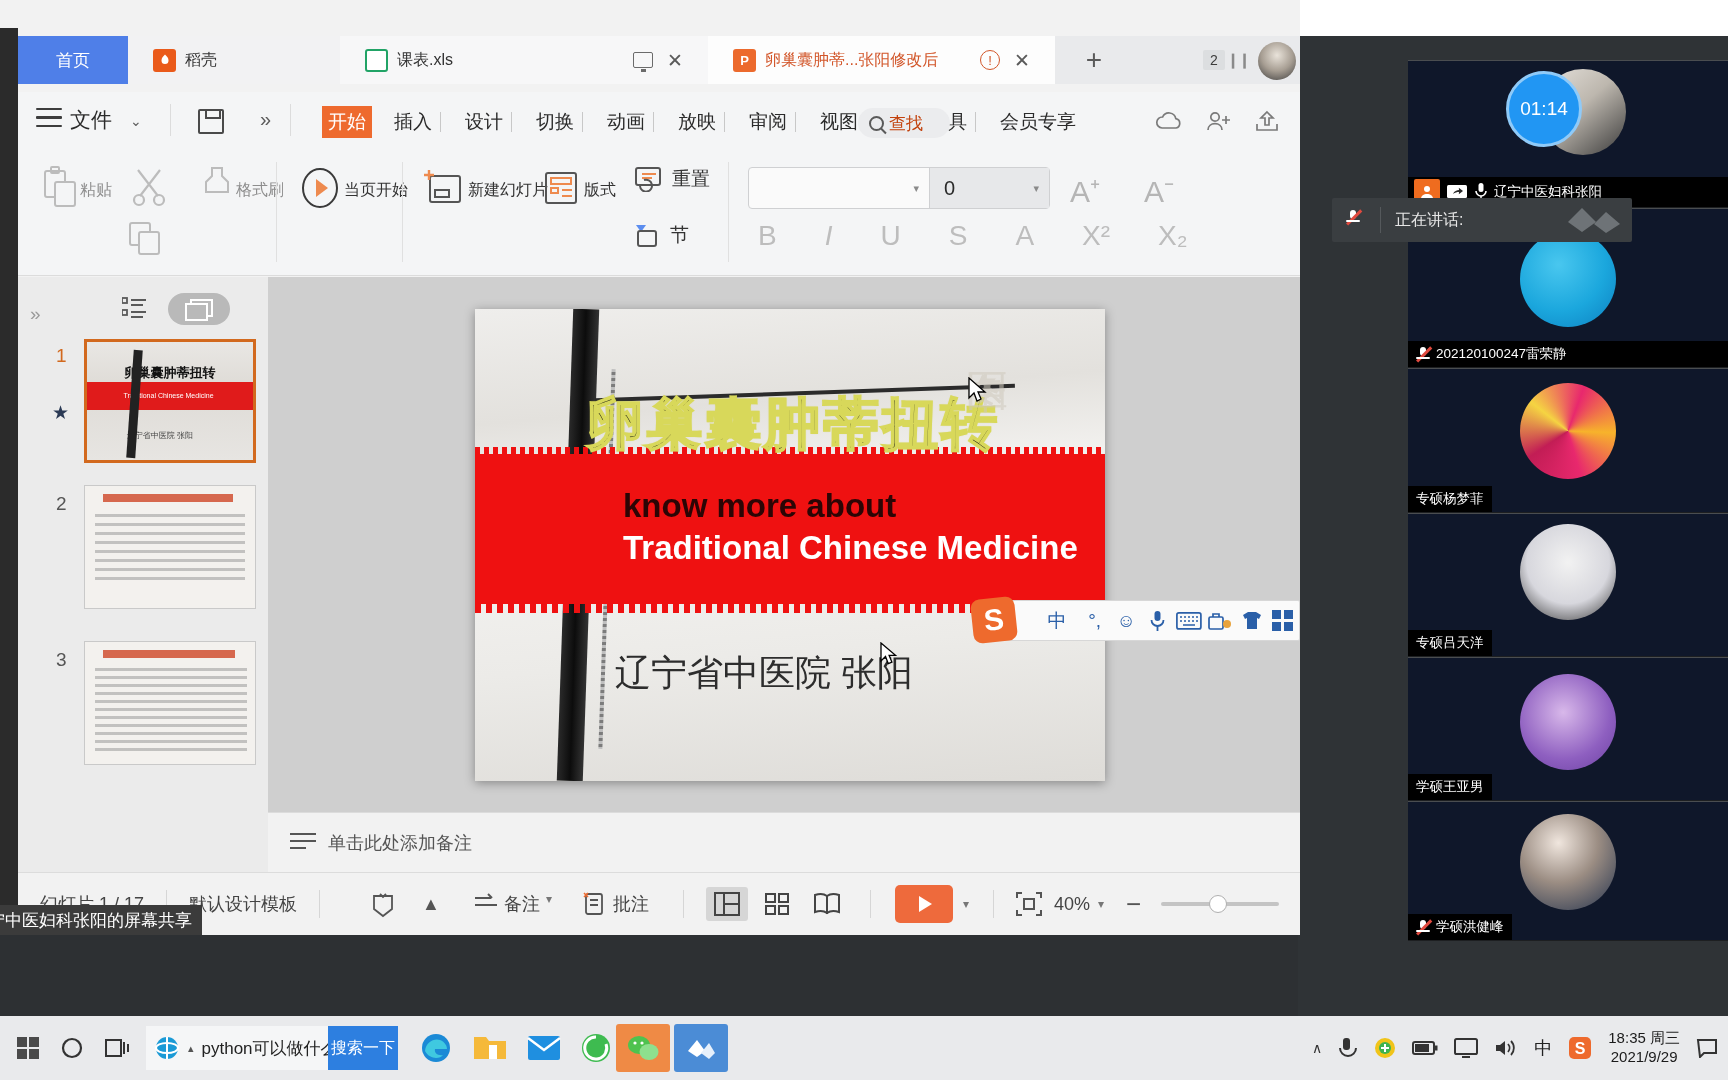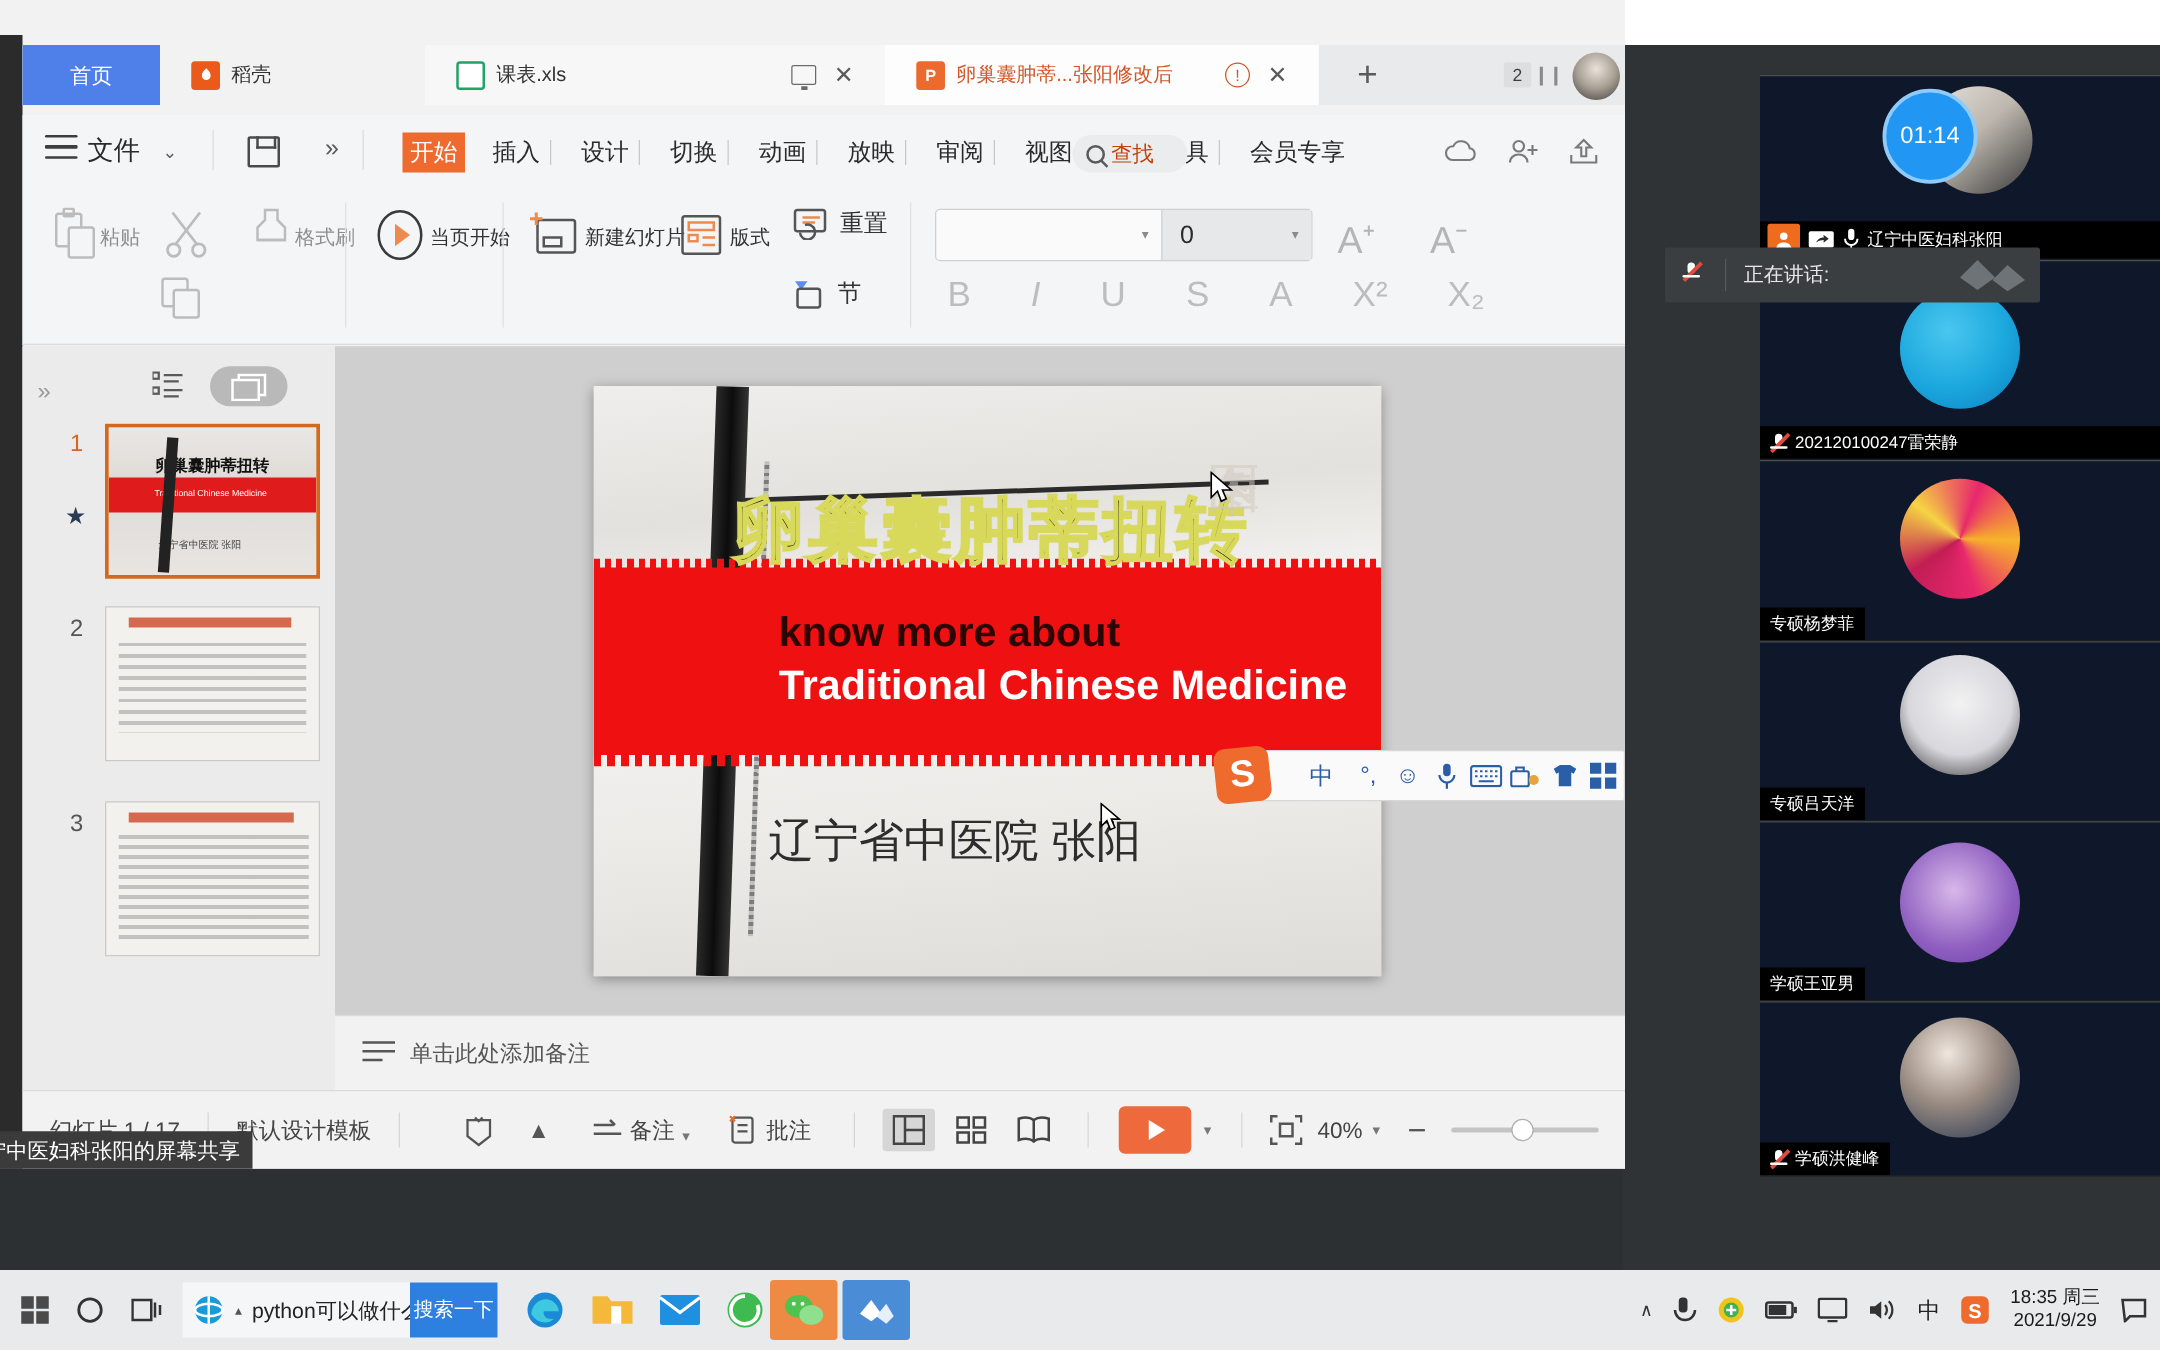--- a/index.html
+++ b/index.html
@@ -681,21 +681,21 @@
       <span class="sb-sep"></span>
 
       <span style="margin-left:50px;">
         <svg width="26" height="28" viewBox="0 0 26 28">
             <path d="M4 6h18v13l-9 7-9-7z" fill="none" stroke="#555" stroke-width="1.8"></path>
             <path d="M10 4l3 3 3-3" fill="none" stroke="#555" stroke-width="1.8"></path>
           </svg>
       </span>
       <span style="margin-left:26px;color:#555;">▲</span>
 
-      <span style="margin-left:34px;display:flex;align-items:flex-end;gap:6px;">
+      <span style="margin-left:34px;display:flex;align-items:flex-start;gap:6px;">
         <span>
           <svg width="24" height="22" viewBox="0 0 24 22">
               <path d="M1 6h16M1 13h22" stroke="#555" stroke-width="2"></path>
               <path d="M14 2l4 4" stroke="#555" stroke-width="2"></path>
             </svg>
         </span>
         <span>备注</span>
         <span style="font-size:12px;color:#777;">▾</span>
       </span>
 

